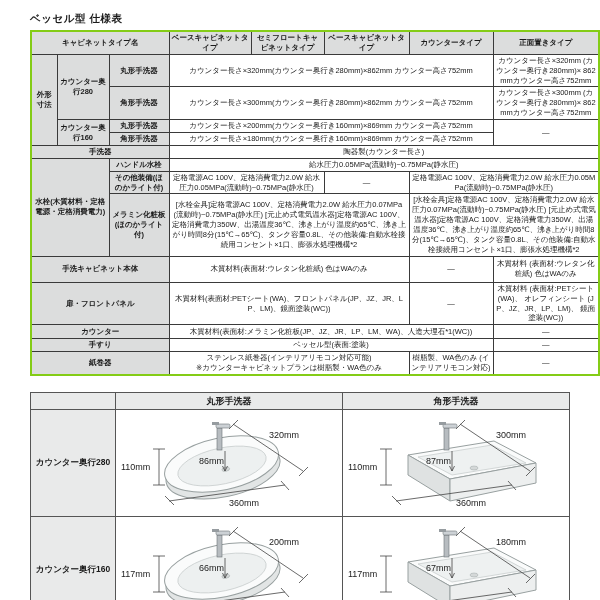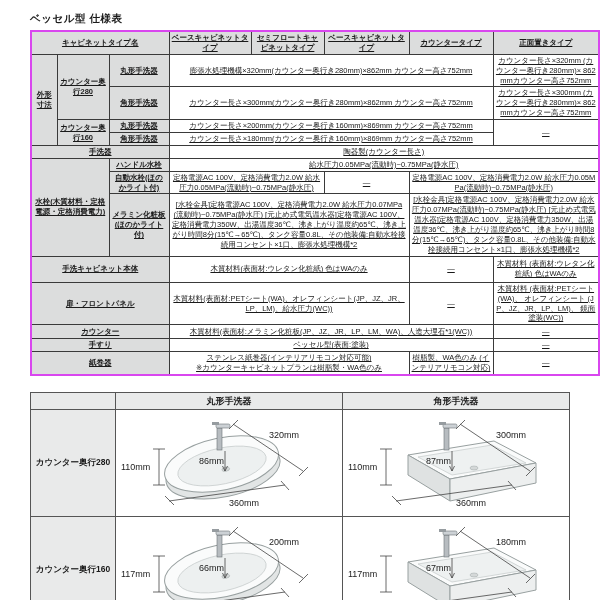--- a/index.html
+++ b/index.html
@@ -1,19 +1,19 @@
 <!DOCTYPE html>
 <html><head>
 <meta charset="utf-8">
 <style>
   html,body{margin:0;padding:0;background:#fff;width:600px;height:600px;overflow:hidden;
     font-family:"Liberation Sans","DejaVu Sans",sans-serif;color:#1a1a1a;}
   .page{padding:12px 0 0 30px;width:570px;}
   .title{font-size:10.5px;font-weight:bold;margin:0 0 4px 0;letter-spacing:.5px;}
-  table.spec{border-collapse:collapse;table-layout:fixed;width:568px;border:2px solid #d946ef;text-decoration:underline;}
+  table.spec{border-collapse:collapse;table-layout:fixed;width:568px;border:2px solid #84cc16;}
   table.spec td{border:1px solid #3a3a3a;padding:1px 2px;text-align:center;vertical-align:middle;
     font-size:7.5px;line-height:1.32;word-break:break-all;}
   td.lbl{background:#dcdddd;font-weight:bold;}
   td.narrow{padding:1px 5px;}
   td.small{font-size:7.2px;}
   
   .diagblock{margin-top:16px;}
   table.diag{border-collapse:collapse;table-layout:fixed;width:540px;border:1.5px solid #444;}
   table.diag td{border:1px solid #555;padding:0;vertical-align:middle;text-align:center;}
   td.dhead{background:#e9eaea;font-weight:bold;font-size:9px;height:16px;}
@@ -46,21 +46,21 @@
       <td class="lbl small">ベースキャビネットタイプ</td>
       <td class="lbl small">セミフロートキャビネットタイプ</td>
       <td class="lbl small">ベースキャビネットタイプ</td>
       <td class="lbl small">カウンタータイプ</td>
       <td class="lbl small">正面置きタイプ</td>
     </tr>
     <tr style="height:24px">
       <td class="lbl narrow" rowspan="4">外形寸法</td>
       <td class="lbl" rowspan="2">カウンター奥行280</td>
       <td class="lbl">丸形手洗器</td>
-      <td colspan="4">膨張水処理機構×320mm(カウンター奥行き280mm)×862mm カウンター高さ752mm</td>
+      <td colspan="4">カウンター長さ×320mm(カウンター奥行き280mm)×862mm カウンター高さ752mm</td>
       <td class="small">カウンター長さ×320mm (カウンター奥行き280mm)× 862mmカウンター高さ752mm</td>
     </tr>
     <tr style="height:24px">
       <td class="lbl">角形手洗器</td>
       <td colspan="4">カウンター長さ×300mm(カウンター奥行き280mm)×862mm カウンター高さ752mm</td>
       <td class="small">カウンター長さ×300mm (カウンター奥行き280mm)× 862mmカウンター高さ752mm</td>
     </tr>
     <tr style="height:11px">
       <td class="lbl" rowspan="2">カウンター奥行160</td>
       <td class="lbl">丸形手洗器</td>
@@ -74,39 +74,39 @@
     <tr style="height:11px">
       <td class="lbl" colspan="3">手洗器</td>
       <td colspan="5">陶器製(カウンター長さ)</td>
     </tr>
     <tr style="height:11px">
       <td class="lbl" colspan="2" rowspan="3">水栓(木質材料・定格電源・定格消費電力)</td>
       <td class="lbl">ハンドル水栓</td>
       <td colspan="5">給水圧力0.05MPa(流動時)~0.75MPa(静水圧)</td>
     </tr>
     <tr style="height:20px">
-      <td class="lbl">自動水栓(ほのかライト付)</td>
+      <td class="lbl">その他装備(ほのかライト付)</td>
       <td colspan="2">定格電源AC 100V、定格消費電力2.0W 給水圧力0.05MPa(流動時)~0.75MPa(静水圧)</td>
       <td>—</td>
       <td colspan="2">定格電源AC 100V、定格消費電力2.0W 給水圧力0.05MPa(流動時)~0.75MPa(静水圧)</td>
     </tr>
     <tr style="height:50px">
       <td class="lbl">メラミン化粧板(ほのかライト付)</td>
       <td colspan="3" class="small">[水栓金具]定格電源AC 100V、定格消費電力2.0W 給水圧力0.07MPa(流動時)~0.75MPa(静水圧) [元止め式電気温水器]定格電源AC 100V、定格消費電力350W、出湯温度36℃、沸き上がり温度約65℃、沸き上がり時間8分(15℃→65℃)、タンク容量0.8L、その他装備:自動水栓接続用コンセント×1口、膨張水処理機構*2</td>
       <td colspan="2" class="small">[水栓金具]定格電源AC 100V、定格消費電力2.0W 給水圧力0.07MPa(流動時)~0.75MPa(静水圧) [元止め式電気温水器]定格電源AC 100V、定格消費電力350W、出湯温度36℃、沸き上がり温度約65℃、沸き上がり時間8分(15℃→65℃)、タンク容量0.8L、その他装備:自動水栓接続用コンセント×1口、膨張水処理機構*2</td>
     </tr>
     <tr style="height:26px">
       <td class="lbl" colspan="3">手洗キャビネット本体</td>
       <td colspan="3">木質材料(表面材:ウレタン化粧紙) 色はWAのみ</td>
       <td>—</td>
       <td>木質材料 (表面材:ウレタン化粧紙) 色はWAのみ</td>
     </tr>
     <tr style="height:38px">
       <td class="lbl" colspan="3">扉・フロントパネル</td>
-      <td colspan="3">木質材料(表面材:PETシート(WA)、オレフィンシート(JP、JZ、JR、LP、LM)、給水圧力(WC))</td>
+      <td colspan="3">木質材料(表面材:PETシート(WA)、フロントパネル(JP、JZ、JR、LP、LM)、鏡面塗装(WC))</td>
       <td>—</td>
       <td>木質材料 (表面材:PETシート(WA)、 オレフィンシート (JP、JZ、JR、LP、LM)、 鏡面塗装(WC))</td>
     </tr>
     <tr style="height:14px">
       <td class="lbl" colspan="3">カウンター</td>
       <td colspan="4">木質材料(表面材:メラミン化粧板(JP、JZ、JR、LP、LM、WA)、人造大理石*1(WC))</td>
       <td>—</td>
     </tr>
     <tr style="height:11px">
       <td class="lbl" colspan="3">手すり</td>

